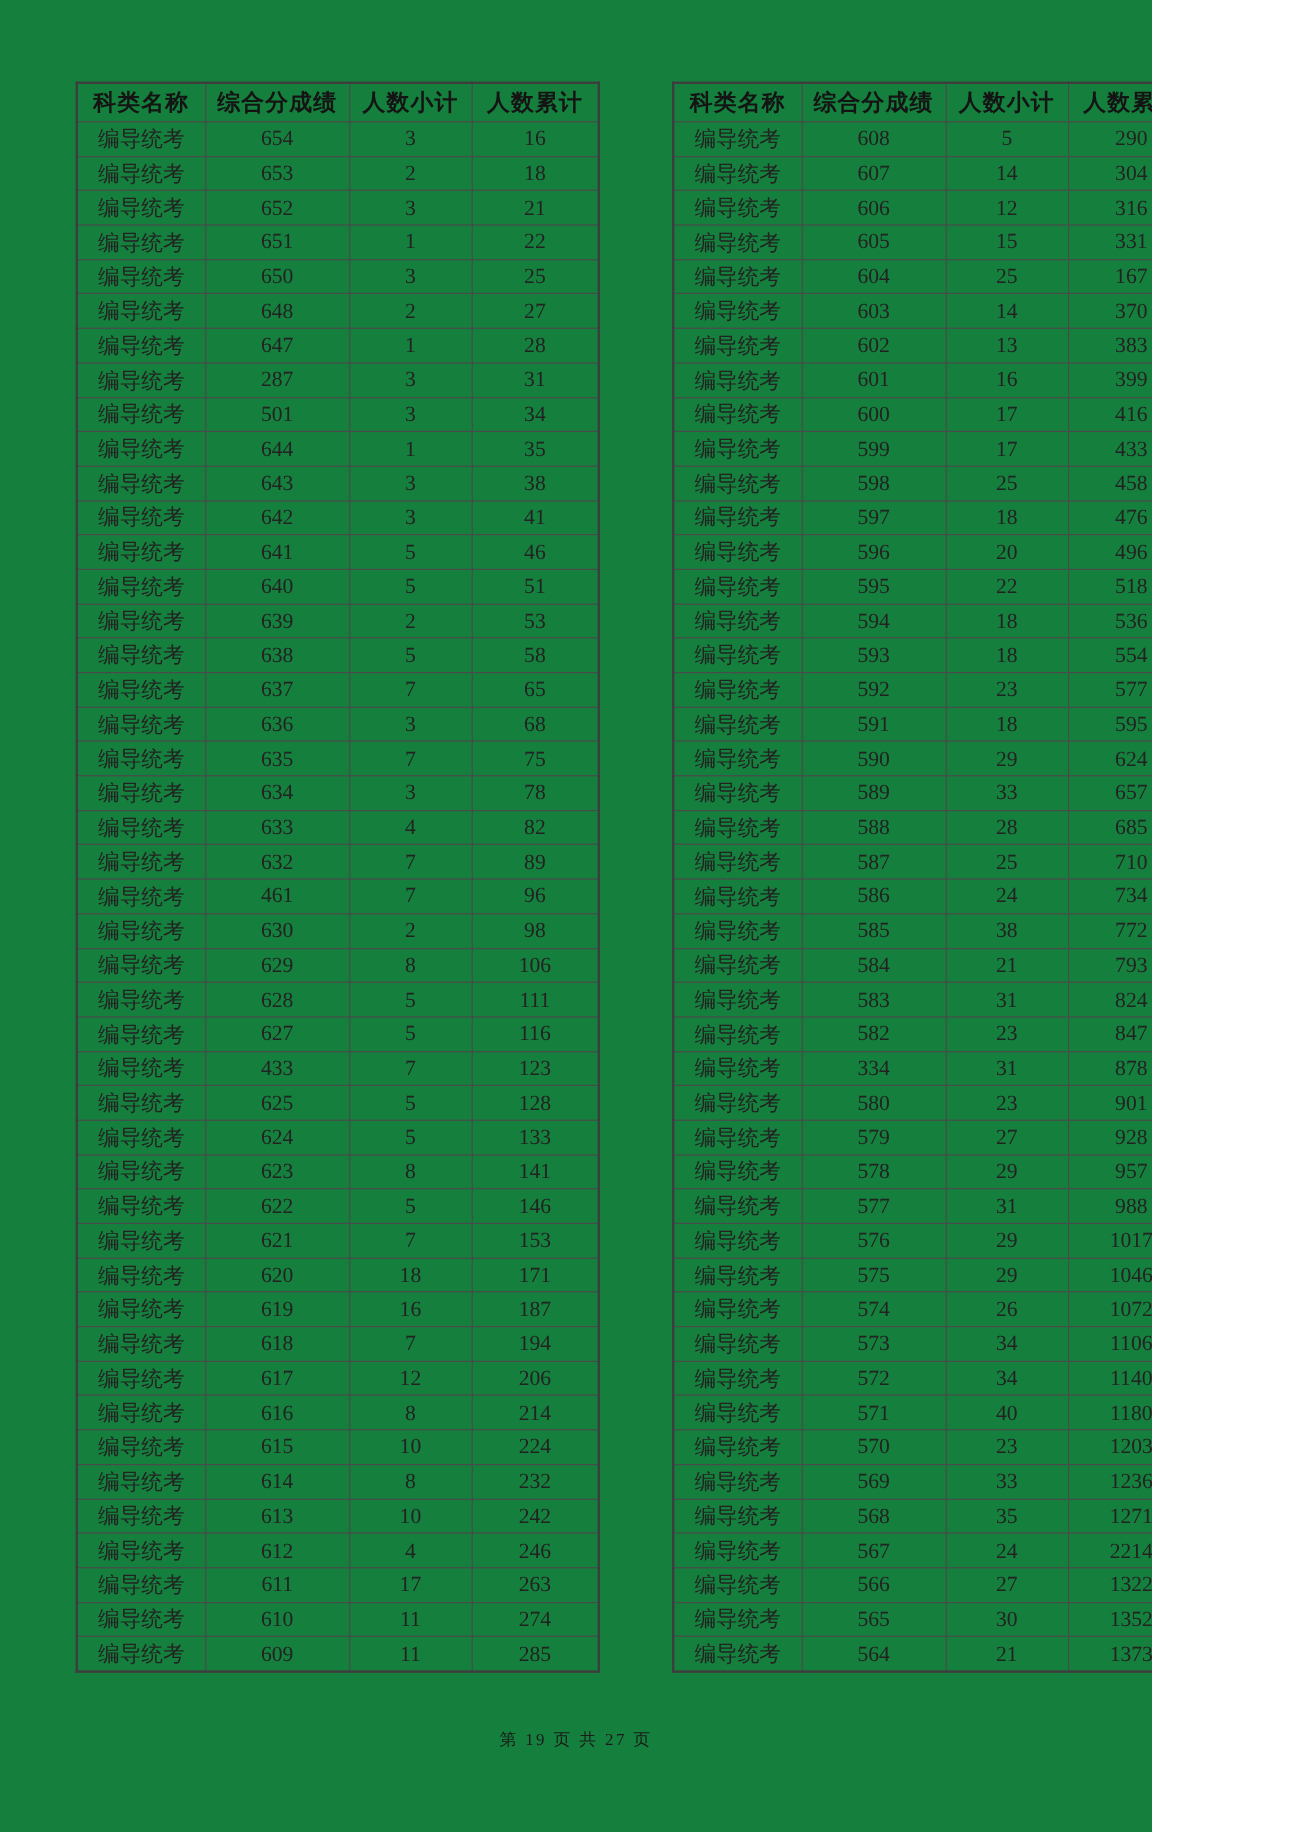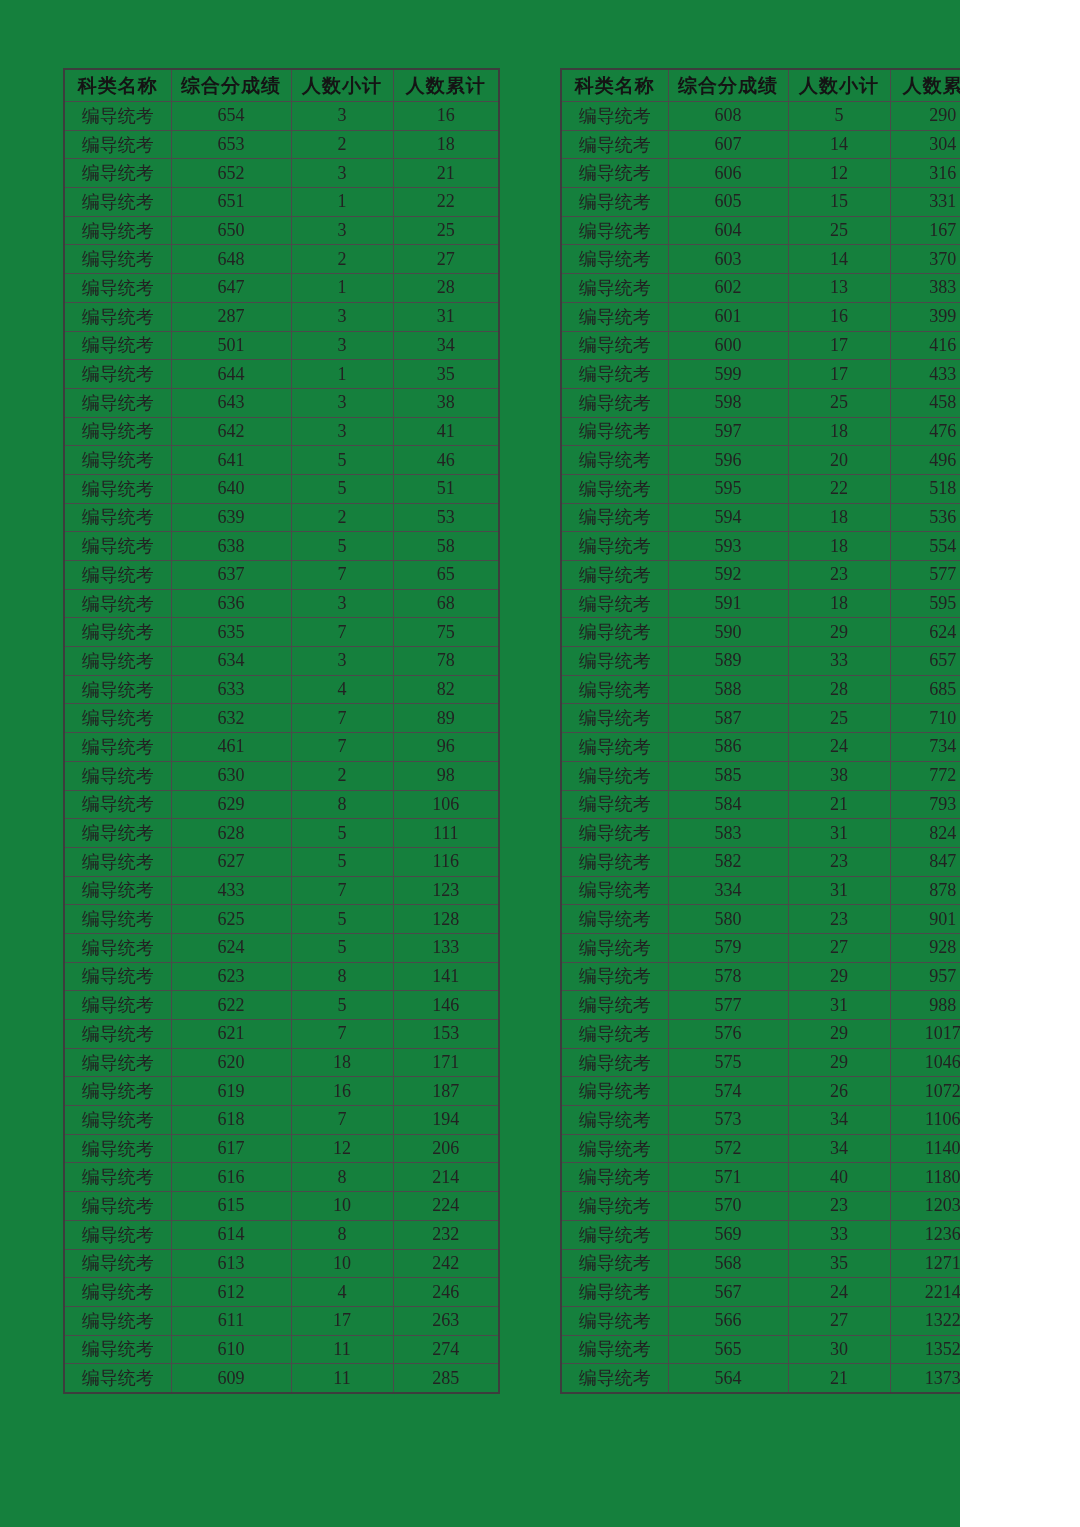--- a/index.html
+++ b/index.html
@@ -644,13 +644,14 @@
             <td>编导统考</td>
             <td>564</td>
             <td>21</td>
             <td>1373</td>
           </tr>
         </tbody>
     </table>
 
   </div>
 
+  <div class="footer">第 19 页 共 27 页</div>
 </div>
 
 </body></html>

